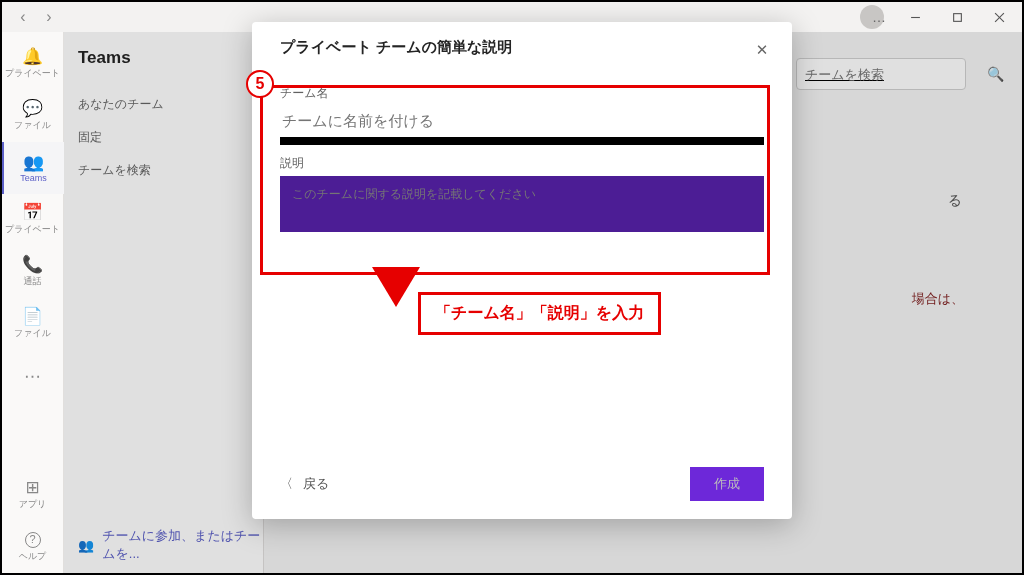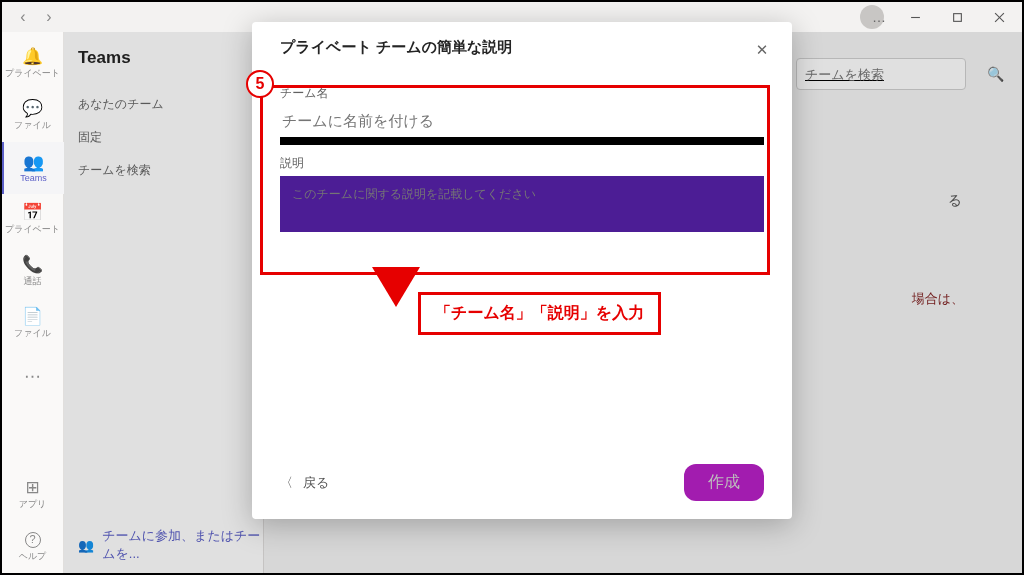--- a/index.html
+++ b/index.html
@@ -46,21 +46,21 @@
 
   .field-block { margin-top: 28px; }
   .field-label { font-size: 12px; color: #616161; margin-bottom: 4px; }
   .teamname-input { width: 100%; border: none; border-bottom: 8px solid #000000; padding: 6px 2px 8px; font-size: 15px; color: #888; outline: none; background: transparent; }
   .desc-box { margin-top: 10px; }
   .desc-ta-wrap { background: #4c1d95; padding: 10px 12px; min-height: 56px; }
   .desc-ta { width: 100%; border: none; background: transparent; outline: none; resize: none; font-size: 12px; color: #888; }
 
   .modal-footer { position: absolute; left: 28px; right: 28px; bottom: 18px; display: flex; align-items: center; justify-content: space-between; }
   .backbtn { display: flex; align-items: center; gap: 10px; color: #555; font-size: 13px; background: none; border: none; cursor: pointer; }
-  .createbtn { background: #a21caf; color: #bdbdbd; border: none; border-radius: 12px; padding: 8px 24px; font-size: 16px; }
+  .createbtn { background: #6d28d9; color: #bdbdbd; border: none; border-radius: 0; padding: 8px 24px; font-size: 13px; }
 
   
   .anno-box { position: absolute; border: 3px solid #e60000; pointer-events: none; }
   .anno-step { position: absolute; width: 28px; height: 28px; border: 2.5px solid #e60000; border-radius: 50%; background: #fff; color: #e60000; font-weight: 700; display: flex; align-items: center; justify-content: center; font-size: 16px; }
   .anno-label { position: absolute; border: 3px solid #e60000; background: #fff; color: #e60000; font-weight: 700; font-size: 16px; padding: 8px 14px; }
 </style>
 </head>
 <body>
 
 <div class="frame">

